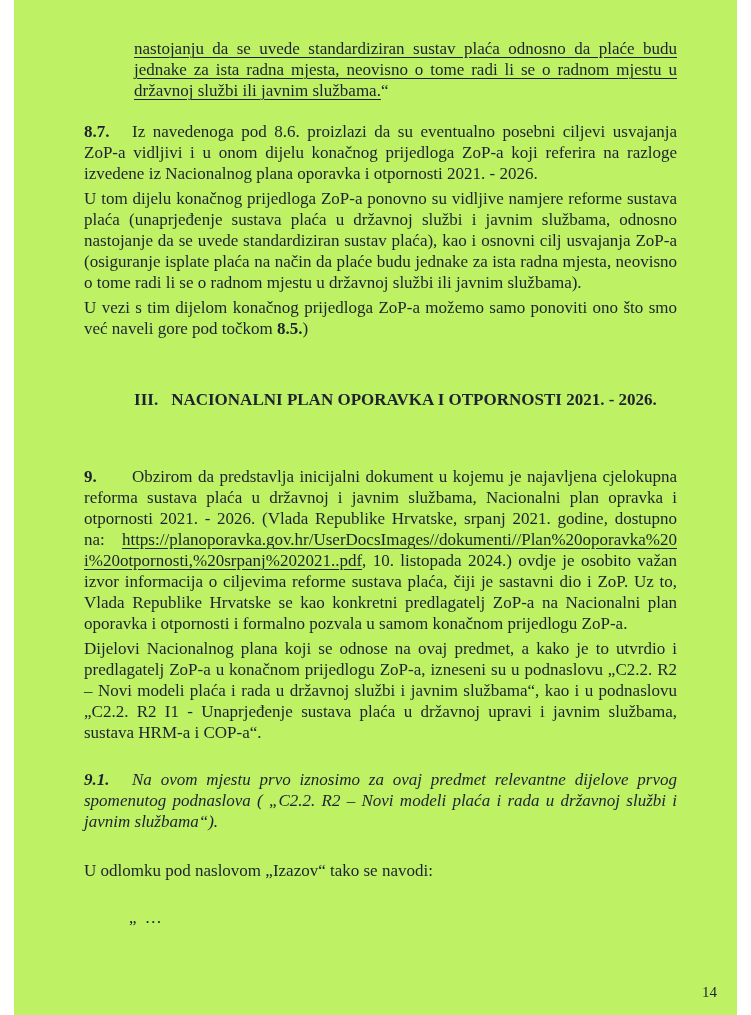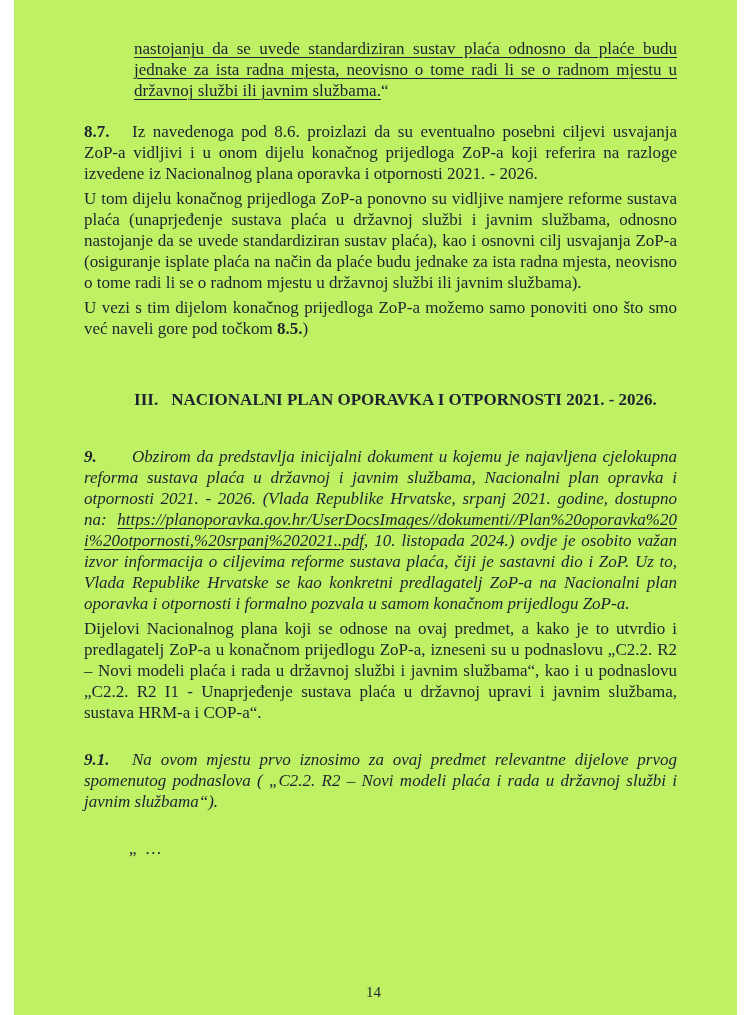--- a/index.html
+++ b/index.html
@@ -55,35 +55,35 @@
     text-decoration: underline;
     text-decoration-thickness: 1px;
     text-underline-offset: 3px;
     word-break: break-all;
     cursor: pointer;
   }
   .mt-quote   { margin-top: 0; }
   .mt-p87     { margin-top: 20px; }
   .mt-small   { margin-top: 4px; }
   .mt-heading { margin-top: 50px; }
-  .mt-p9      { margin-top: 36px; font-style: italic; }
+  .mt-p9      { margin-top: 56px; }
   .mt-p91     { margin-top: 26px; font-style: italic; }
   .mt-odlomku { margin-top: 28px; }
   .mt-openq   { margin-top: 26px; }
   .open-quote-line {
     margin-left: 45px;
     text-align: left;
     letter-spacing: 2px;
   }
   .page-number {
     position: absolute;
     left: 16px;
     right: 20px;
     bottom: 12px;
-    text-align: center;
+    text-align: right;
     font-size: 15px;
   }
 </style>
 </head>
 <body>
 
 <div class="page">
 
   <div class="para quote-block mt-quote">
     <span class="u">nastojanju da se uvede standardiziran sustav plaća odnosno da plaće budu jednake za ista radna mjesta, neovisno o tome radi li se o radnom mjestu u državnoj službi ili javnim službama.</span><span>“</span>
@@ -111,20 +111,23 @@
   </div>
 
   <div class="para mt-small">
     <span>Dijelovi Nacionalnog plana koji se odnose na ovaj predmet, a kako je to utvrdio i predlagatelj ZoP-a u konačnom prijedlogu ZoP-a, izneseni su u podnaslovu „C2.2. R2 – Novi modeli plaća i rada u državnoj službi i javnim službama“, kao i u podnaslovu „C2.2. R2 I1 - Unaprjeđenje sustava plaća u državnoj upravi i javnim službama, sustava HRM-a i COP-a“.</span>
   </div>
 
   <div class="para mt-p91">
     <span class="pnum">9.1.</span><span>Na ovom mjestu prvo iznosimo za ovaj predmet relevantne dijelove prvog spomenutog podnaslova ( „C2.2. R2 – Novi modeli plaća i rada u državnoj službi i javnim službama“).</span>
   </div>
 
+  <div class="para mt-odlomku">
+    <span>U odlomku pod naslovom „Izazov“ tako se navodi:</span>
+  </div>
 
   <div class="para open-quote-line mt-openq">
     <span>„ …</span>
   </div>
 
   <div class="page-number">14</div>
 
 </div>
 
 </body></html>

